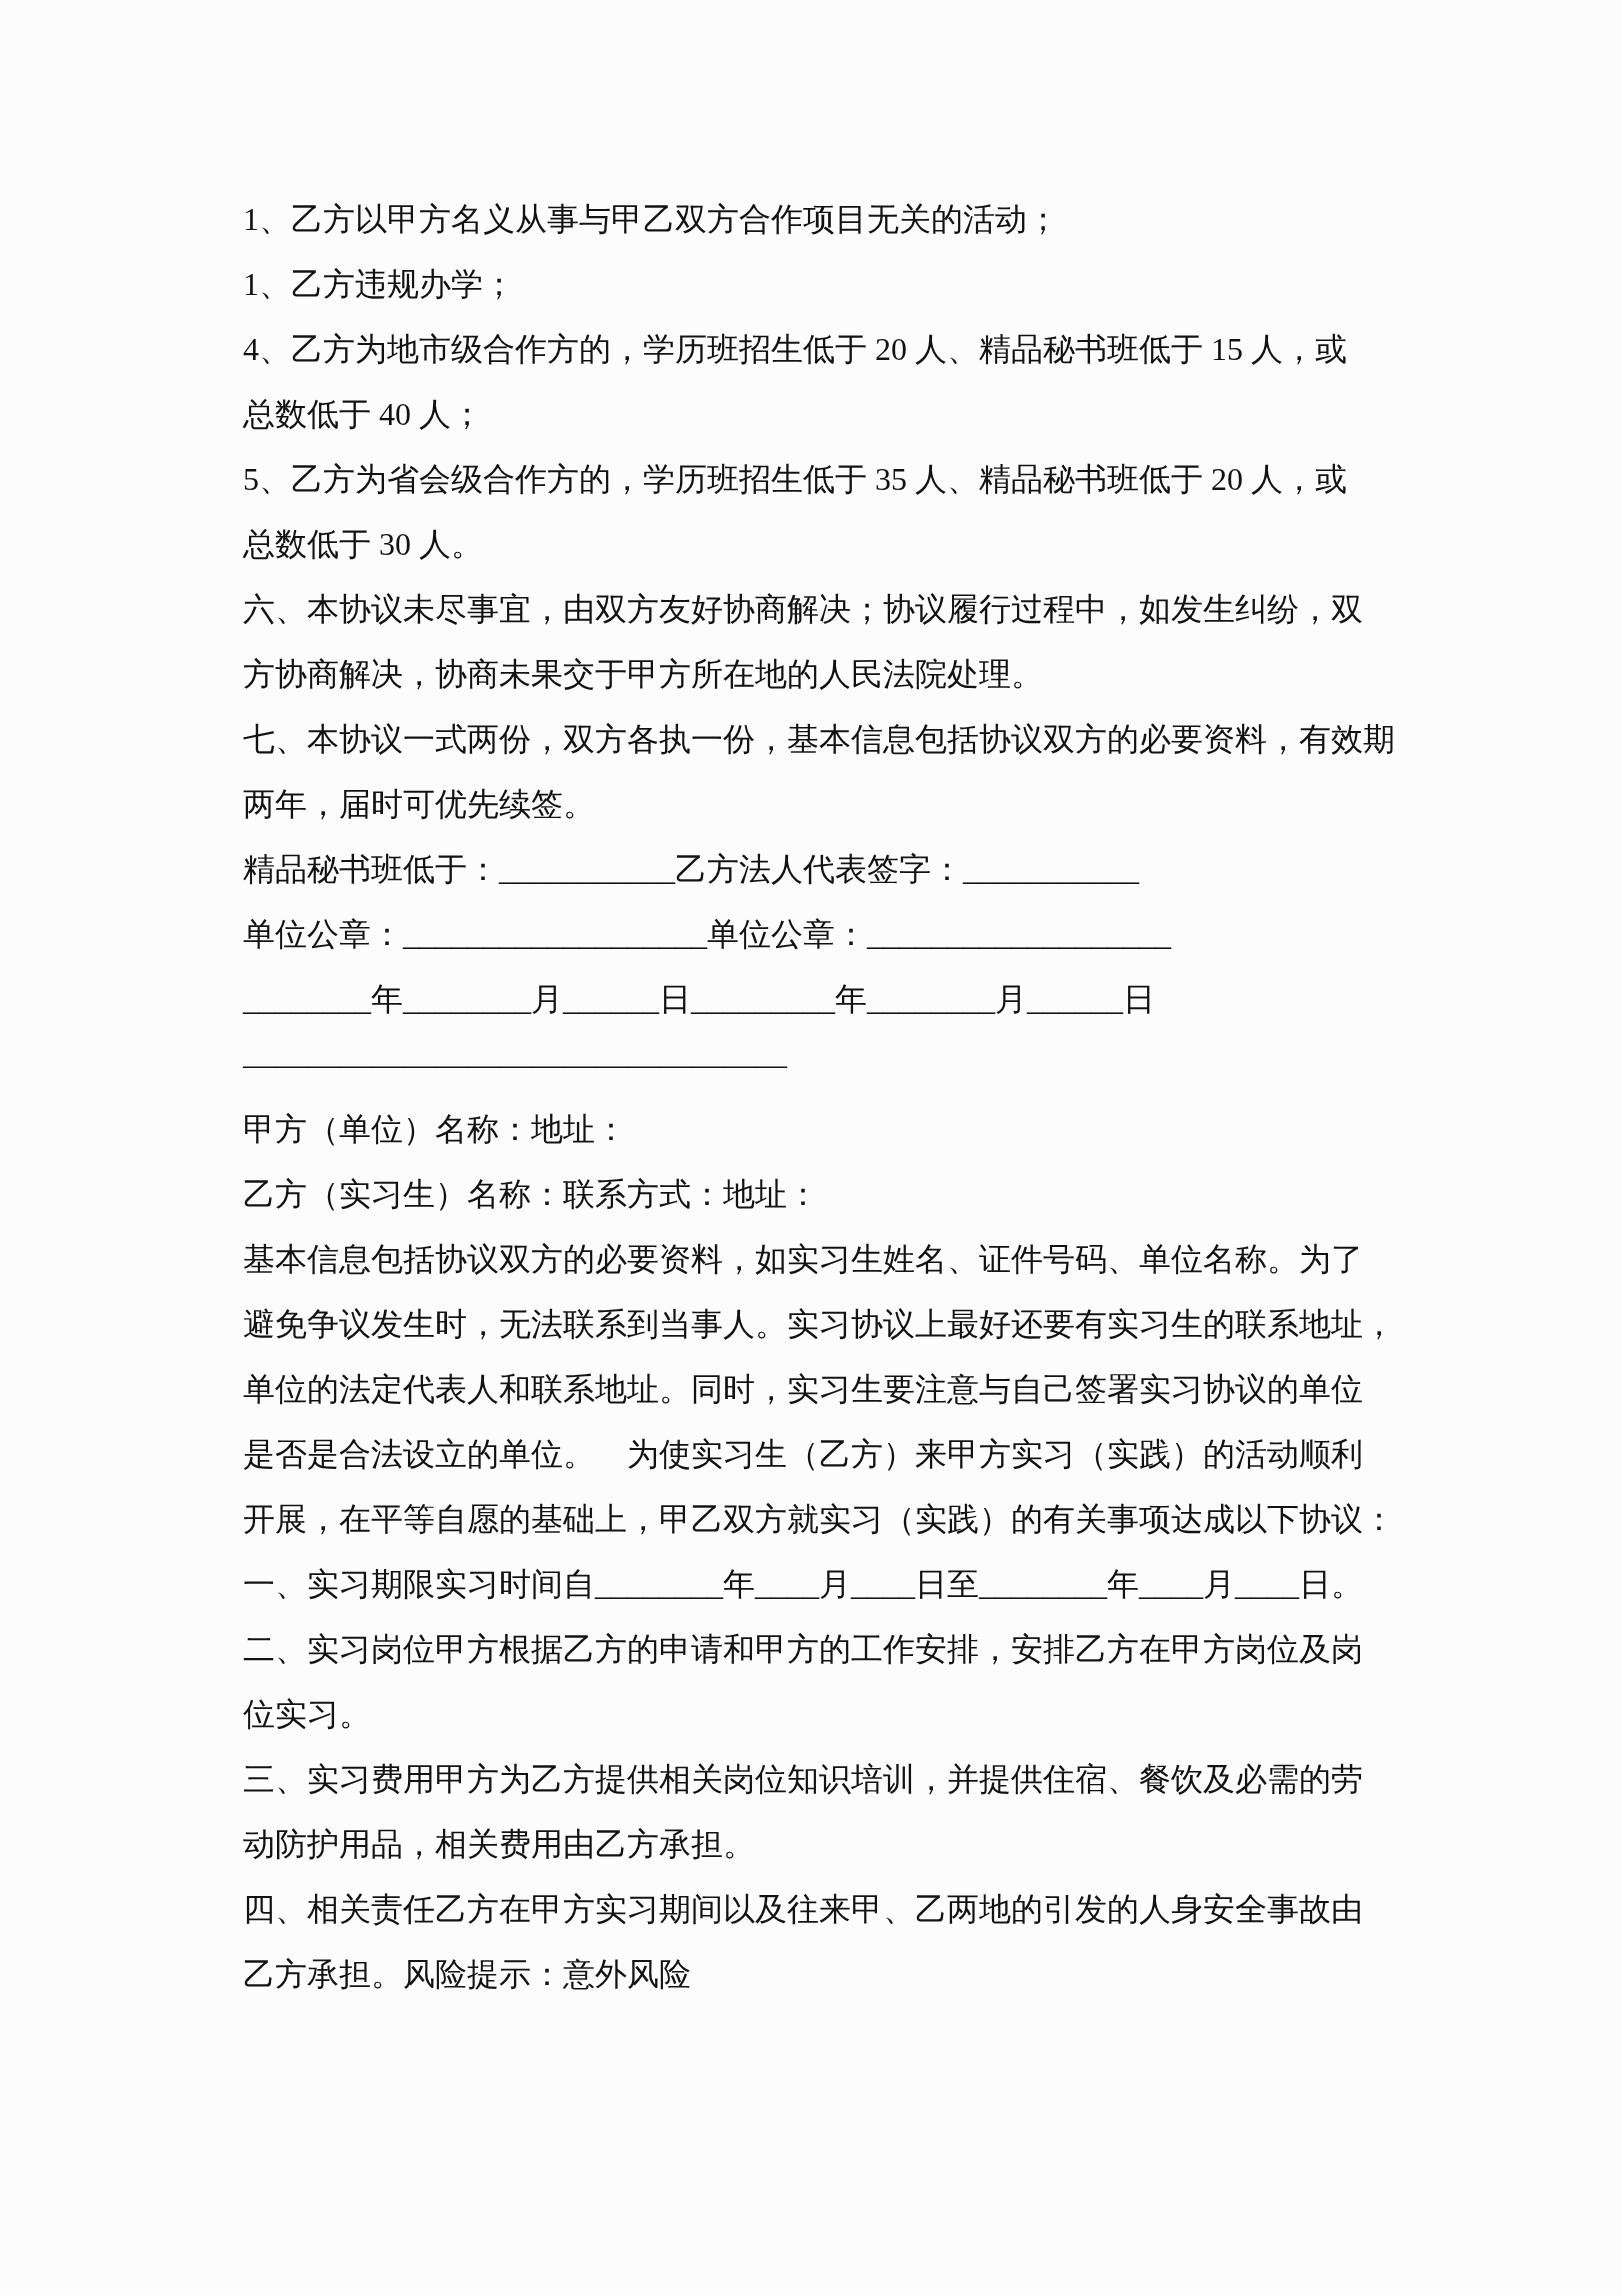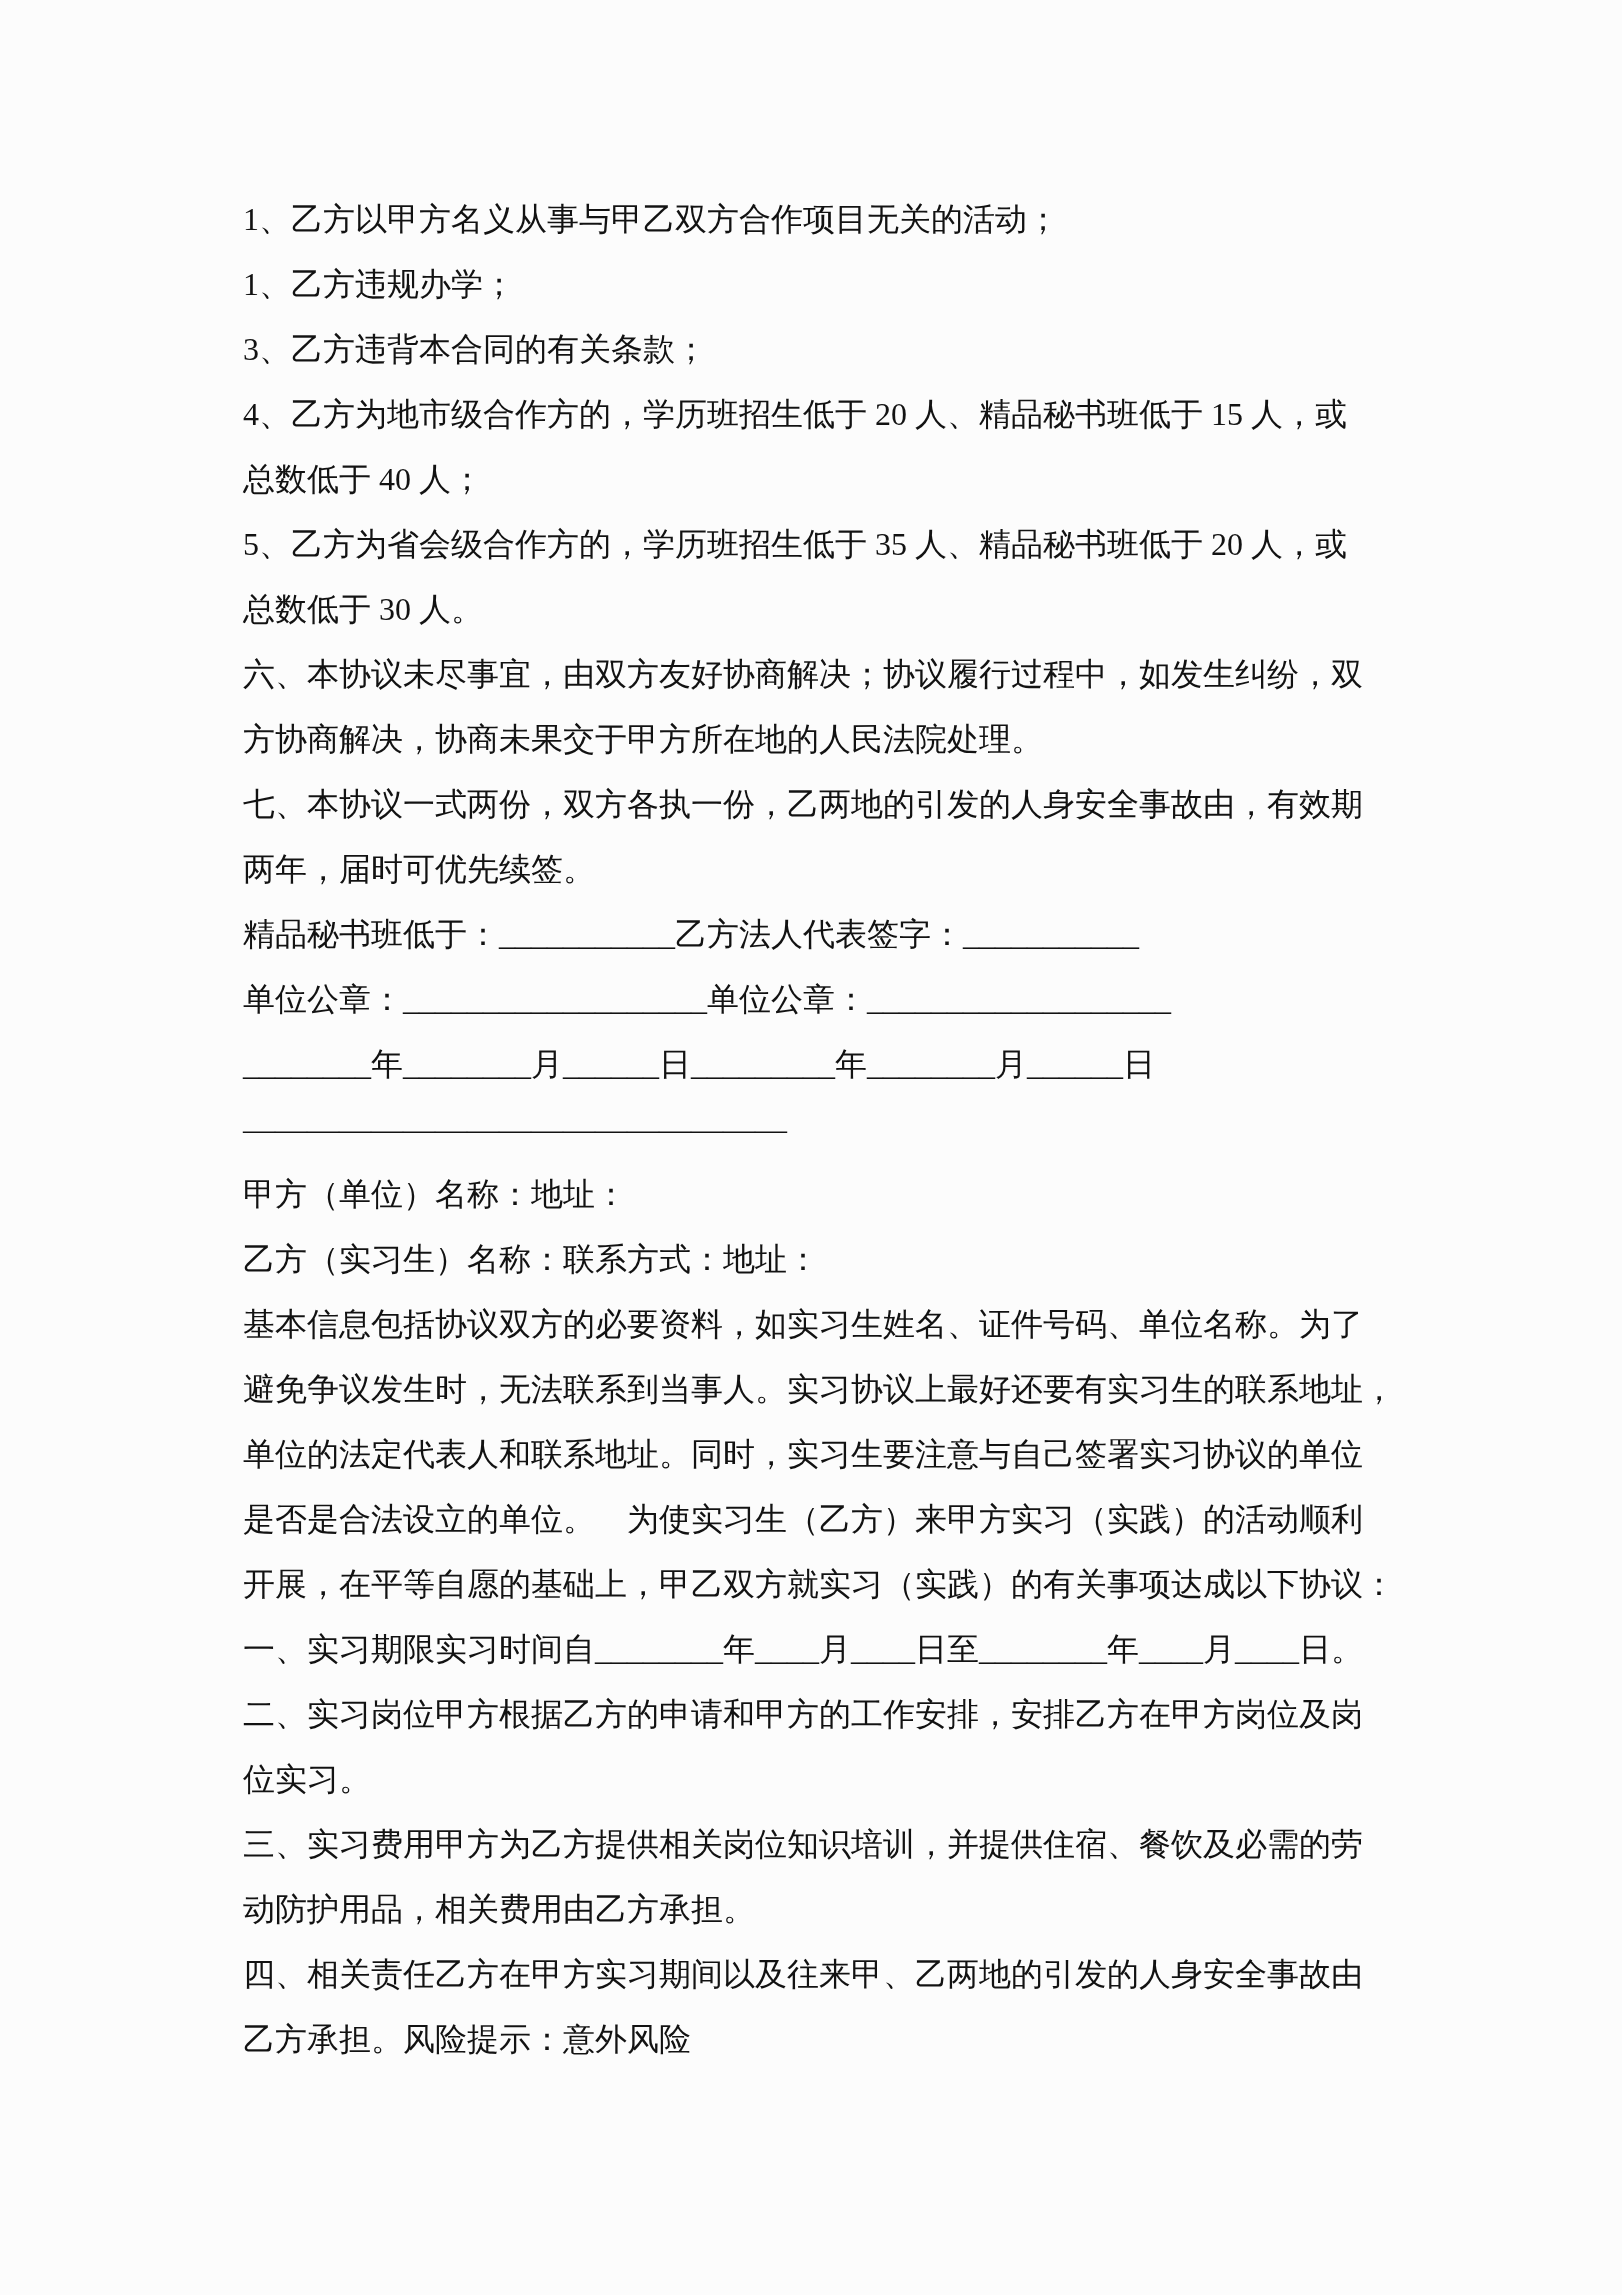--- a/index.html
+++ b/index.html
@@ -40,35 +40,34 @@
 </head>
 <body>
 
 <div class="sheet">
   <div class="doc-body">
 
       <div class="doc-line">1、乙方以甲方名义从事与甲乙双方合作项目无关的活动；</div>
 
       <div class="doc-line">1、乙方违规办学；</div>
 
-      <div class="doc-line">3、乙方违背本合同的有关条款；</div>
 
       <div class="doc-line">4、乙方为地市级合作方的，学历班招生低于 20 人、精品秘书班低于 15 人，或</div>
 
       <div class="doc-line">总数低于 40 人；</div>
 
       <div class="doc-line">5、乙方为省会级合作方的，学历班招生低于 35 人、精品秘书班低于 20 人，或</div>
 
       <div class="doc-line">总数低于 30 人。</div>
 
       <div class="doc-line">六、本协议未尽事宜，由双方友好协商解决；协议履行过程中，如发生纠纷，双</div>
 
       <div class="doc-line">方协商解决，协商未果交于甲方所在地的人民法院处理。</div>
 
-      <div class="doc-line">七、本协议一式两份，双方各执一份，乙两地的引发的人身安全事故由，有效期</div>
+      <div class="doc-line">七、本协议一式两份，双方各执一份，基本信息包括协议双方的必要资料，有效期</div>
 
       <div class="doc-line">两年，届时可优先续签。</div>
 
       <div class="doc-line">精品秘书班低于：___________乙方法人代表签字：___________</div>
 
       <div class="doc-line">单位公章：___________________单位公章：___________________</div>
 
       <div class="doc-line">________年________月______日_________年________月______日</div>
 
       <div class="doc-line">—————————————————</div>

